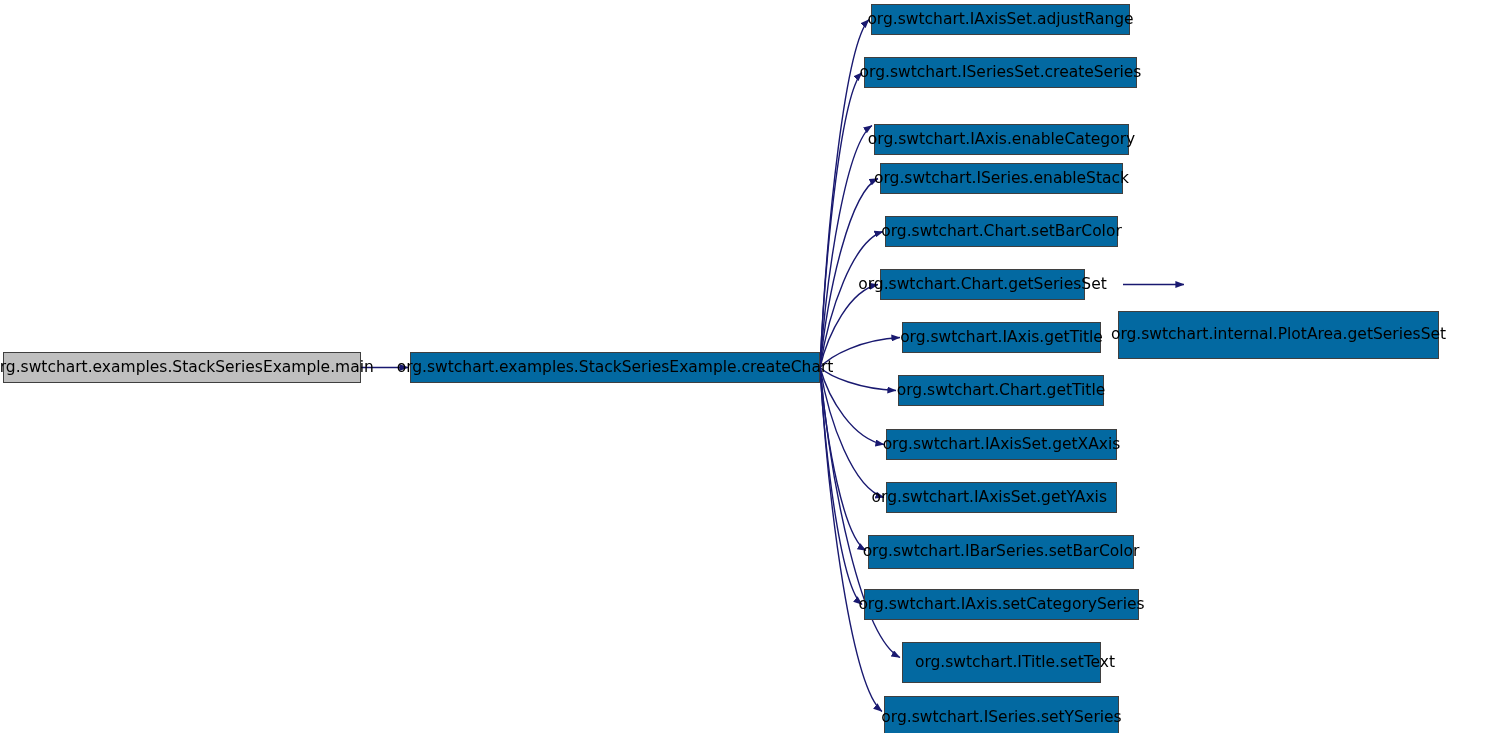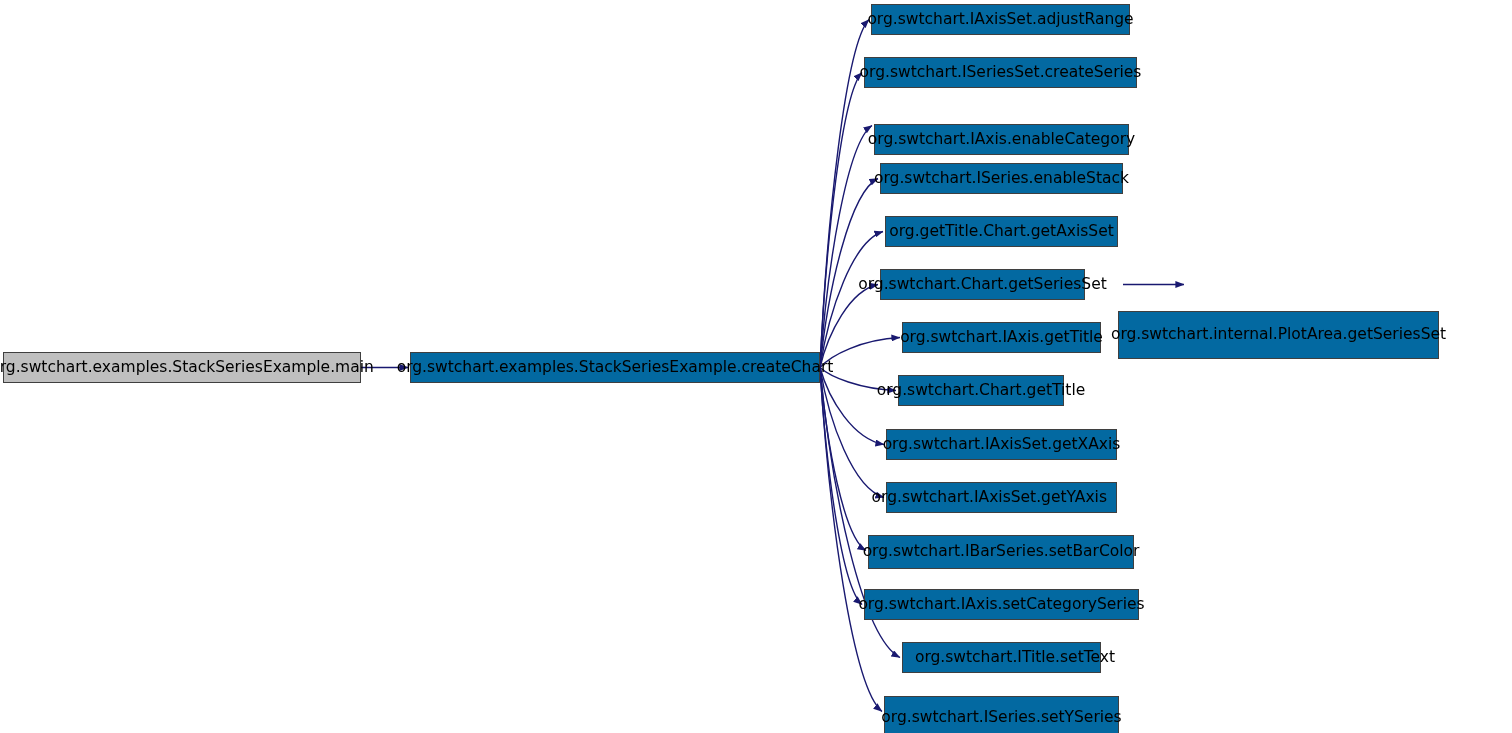--- a/index.html
+++ b/index.html
@@ -87,44 +87,44 @@
       <div class="gnode" style="left: 864px; top: 57px; width: 273px; height: 31px;">
         <span class="gnode-label">org.swtchart.ISeriesSet.createSeries</span>
       </div>
       <div class="gnode" style="left: 874px; top: 124px; width: 255px; height: 31px;">
         <span class="gnode-label">org.swtchart.IAxis.enableCategory</span>
       </div>
       <div class="gnode" style="left: 880px; top: 163px; width: 243px; height: 31px;">
         <span class="gnode-label">org.swtchart.ISeries.enableStack</span>
       </div>
       <div class="gnode" style="left: 885px; top: 216px; width: 233px; height: 31px;">
-        <span class="gnode-label">org.getTitle.Chart.getAxisSet</span>
+        <span class="gnode-label">org.swtchart.Chart.setBarColor</span>
       </div>
       <div class="gnode" style="left: 880px; top: 269px; width: 205px; height: 31px;">
         <span class="gnode-label">org.swtchart.Chart.getSeriesSet</span>
       </div>
       <div class="gnode" style="left: 902px; top: 322px; width: 199px; height: 31px;">
         <span class="gnode-label">org.swtchart.IAxis.getTitle</span>
       </div>
-      <div class="gnode" style="left: 898px; top: 375px; width: 166px; height: 31px;">
+      <div class="gnode" style="left: 898px; top: 375px; width: 206px; height: 31px;">
         <span class="gnode-label">org.swtchart.Chart.getTitle</span>
       </div>
       <div class="gnode" style="left: 886px; top: 429px; width: 231px; height: 31px;">
         <span class="gnode-label">org.swtchart.IAxisSet.getXAxis</span>
       </div>
       <div class="gnode" style="left: 886px; top: 482px; width: 231px; height: 31px; justify-content: flex-end;">
         <span class="gnode-label">org.swtchart.IAxisSet.getYAxis</span>
       </div>
       <div class="gnode" style="left: 868px; top: 535px; width: 266px; height: 34px;">
         <span class="gnode-label">org.swtchart.IBarSeries.setBarColor</span>
       </div>
       <div class="gnode" style="left: 864px; top: 589px; width: 275px; height: 31px;">
         <span class="gnode-label">org.swtchart.IAxis.setCategorySeries</span>
       </div>
-      <div class="gnode" style="left: 902px; top: 642px; width: 199px; height: 31px; padding-left: 36px;">
+      <div class="gnode" style="left: 902px; top: 642px; width: 199px; height: 41px; padding-left: 36px;">
         <span class="gnode-label">org.swtchart.ITitle.setText</span>
       </div>
       <div class="gnode" style="left: 884px; top: 696px; width: 235px; height: 43px;">
         <span class="gnode-label">org.swtchart.ISeries.setYSeries</span>
       </div>
       <div class="gnode" style="left: 1118px; top: 269px; width: 321px; height: 48px; margin-top: 42px;">
         <span class="gnode-label">org.swtchart.internal.PlotArea.getSeriesSet</span>
       </div>
     </div>
 </div>

